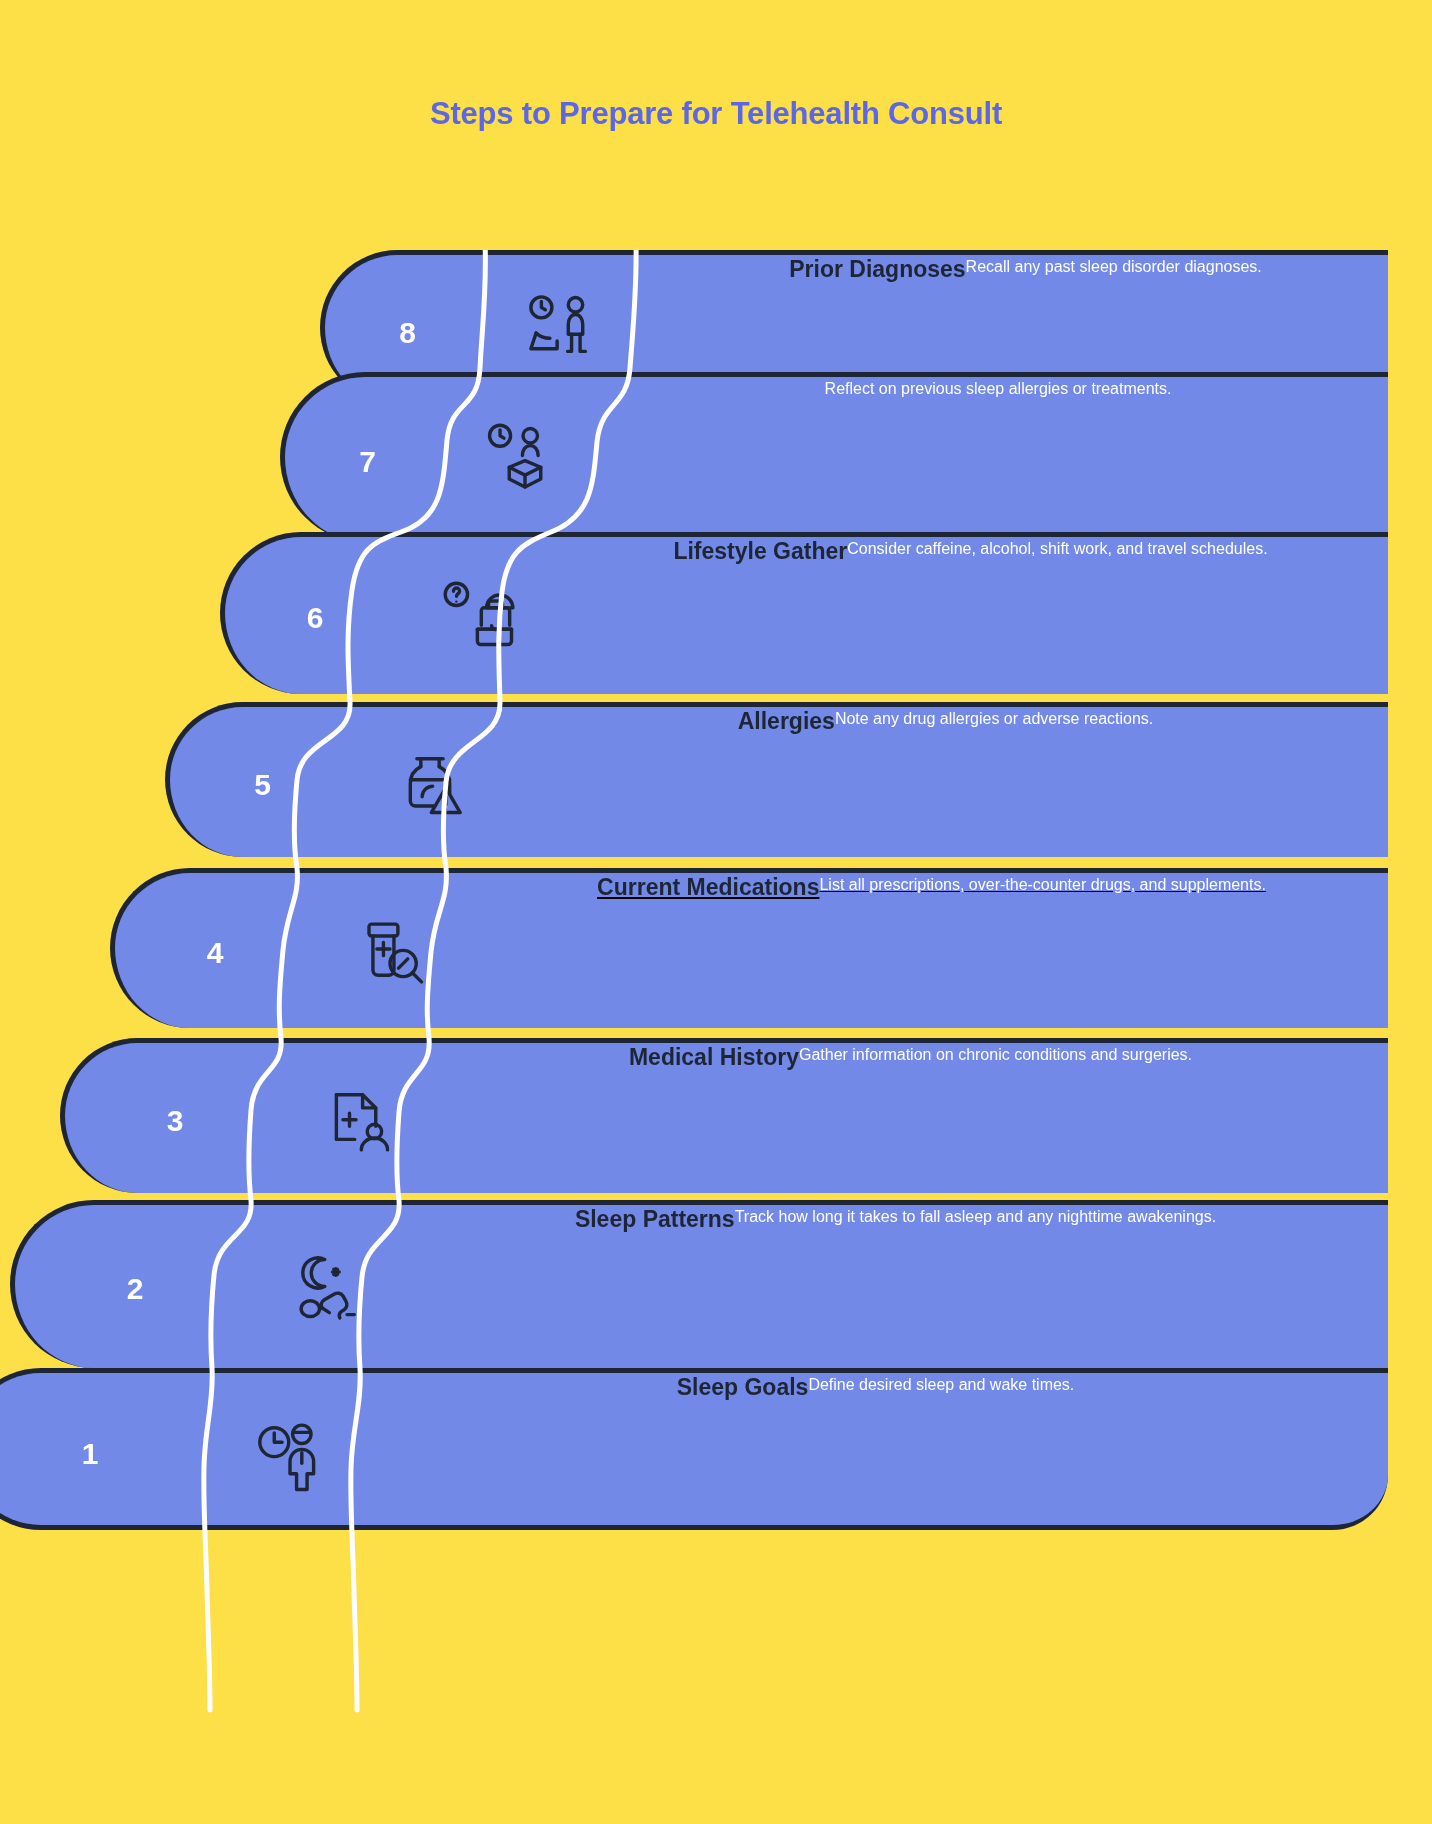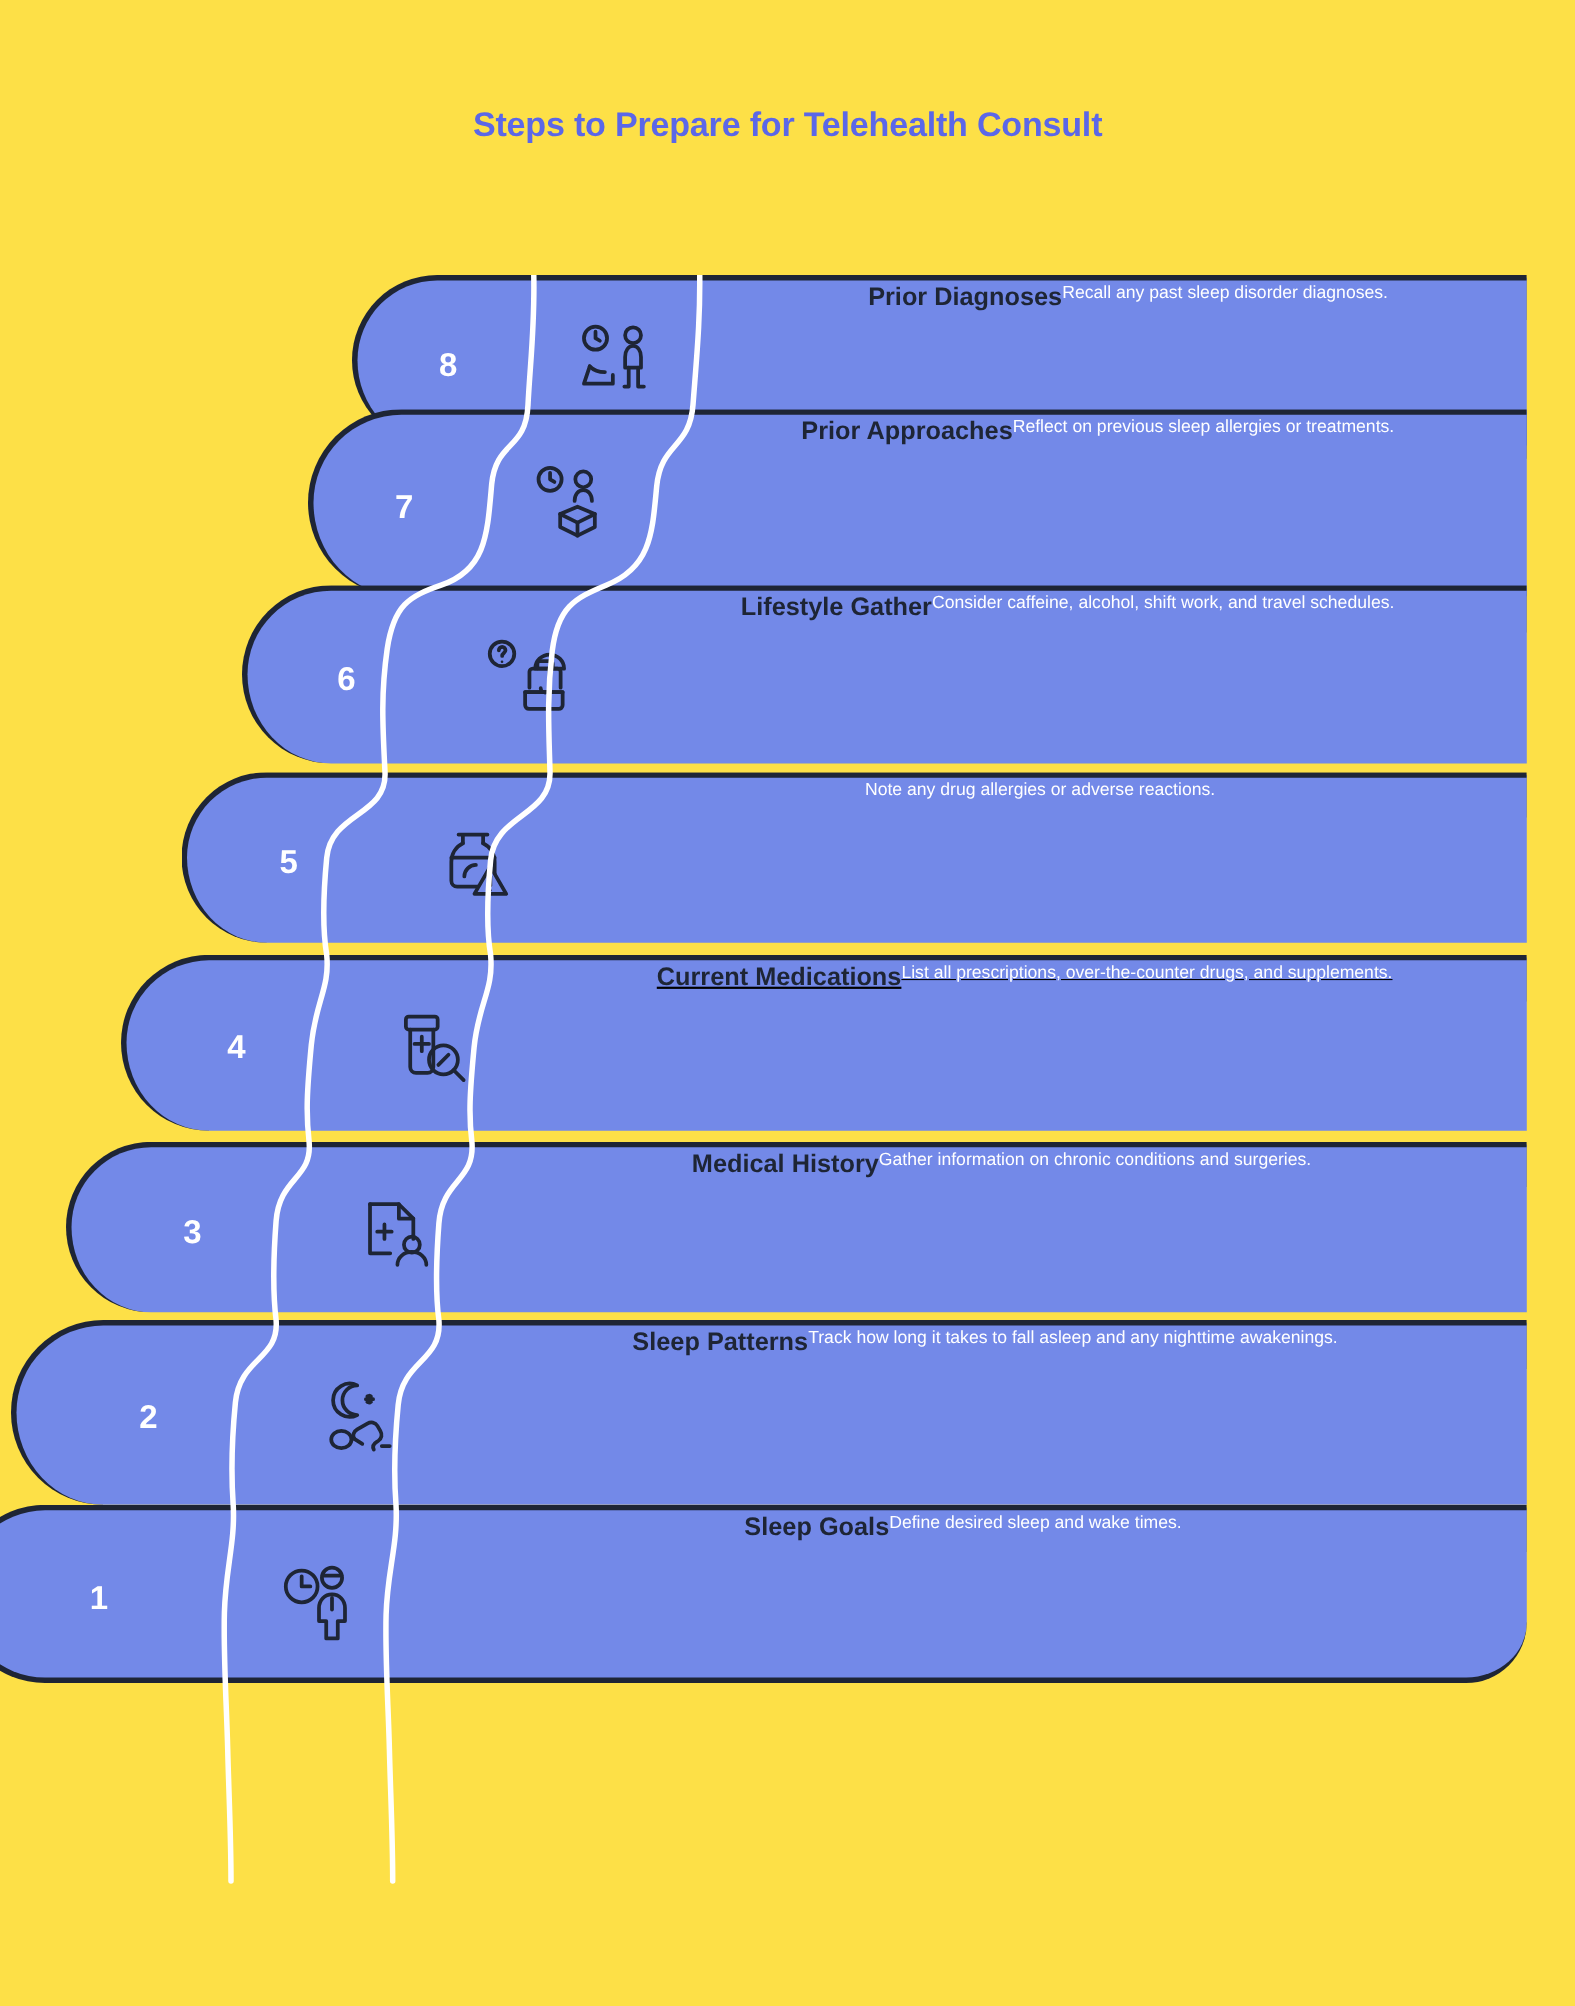--- a/index.html
+++ b/index.html
@@ -168,21 +168,20 @@
           <circle cx="13" cy="12" r="8"></circle>
           <path d="M13 7.5V12l3 1.8"></path>
           <circle cx="36" cy="12" r="5.5"></circle>
           <path d="M30 27c0-4.4 2.5-7.5 6-7.5s6 3.1 6 7.5"></path>
           <path d="M20 36l12-5 12 5-12 6z"></path>
           <path d="M20 36v9l12 6 12-6v-9"></path>
           <path d="M32 42v9"></path>
         </svg>
       </div>
       <div class="text-cell" style="left:315px; height:170px; padding-left:38px;">
-        <div class="step-title">Prior Approaches</div>
         <div class="step-desc">Reflect on previous sleep allergies or treatments.</div>
       </div>
     </div>
 
     <div class="step-row" style="top:282px; left:220px; height:162px;">
       <div class="num-cell" style="width:180px; height:162px;">
         <span>6</span>
       </div>
       <div class="icon-cell" style="left:180px; height:162px;">
         <svg width="84" height="84" viewBox="0 0 64 64" fill="none" stroke="#1e2535" stroke-width="2.6" stroke-linecap="round" stroke-linejoin="round">
@@ -212,20 +211,21 @@
           <path d="M22 12h20M25 12v6M39 12v6"></path>
           <path d="M25 18c-5 2.5-8 7.5-8 13v13c0 2.2 1.8 4 4 4h22c2.2 0 4-1.8 4-4V31c0-5.5-3-10.5-8-13"></path>
           <path d="M17 28h30"></path>
           <path d="M26 41c0-4.4 3.6-8 8-8"></path>
           <path d="M44 34l11 19H33z" fill="#7389e8"></path>
           <path d="M44 41v6"></path>
           <circle cx="44" cy="50.5" r="0.9" fill="#1e2535" stroke="none"></circle>
         </svg>
       </div>
       <div class="text-cell" style="left:325px; height:155px; padding-left:38px;">
+        <div class="step-title">Allergies</div>
         <div class="step-desc">Note any drug allergies or adverse reactions.</div>
       </div>
     </div>
 
     <div class="step-row" style="top:618px; left:110px; height:160px;">
       <div class="num-cell" style="width:200px; height:160px;">
         <span>4</span>
       </div>
       <div class="icon-cell" style="left:200px; height:160px;">
         <svg width="84" height="84" viewBox="0 0 64 64" fill="none" stroke="#1e2535" stroke-width="2.6" stroke-linecap="round" stroke-linejoin="round">

